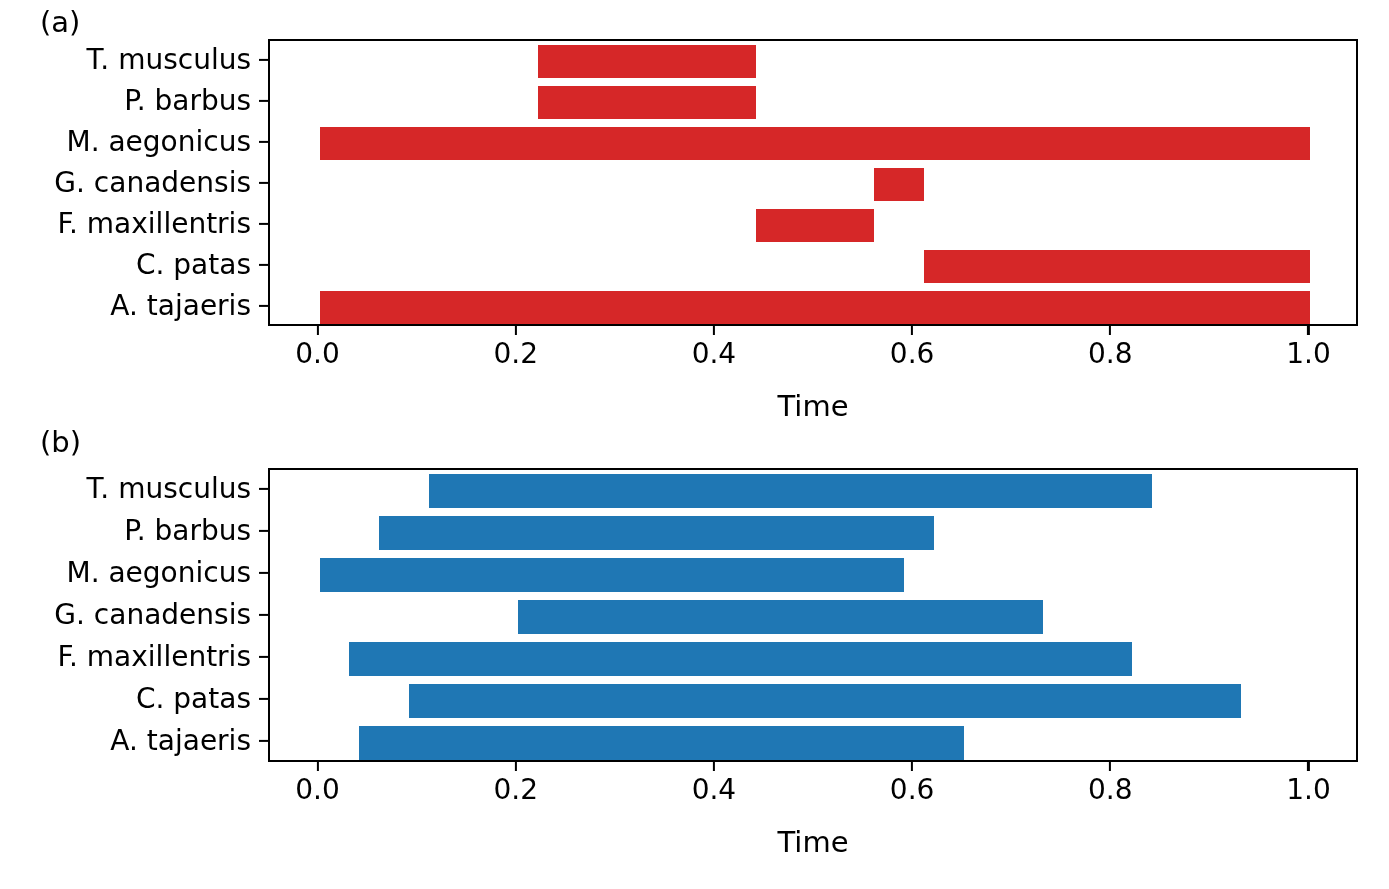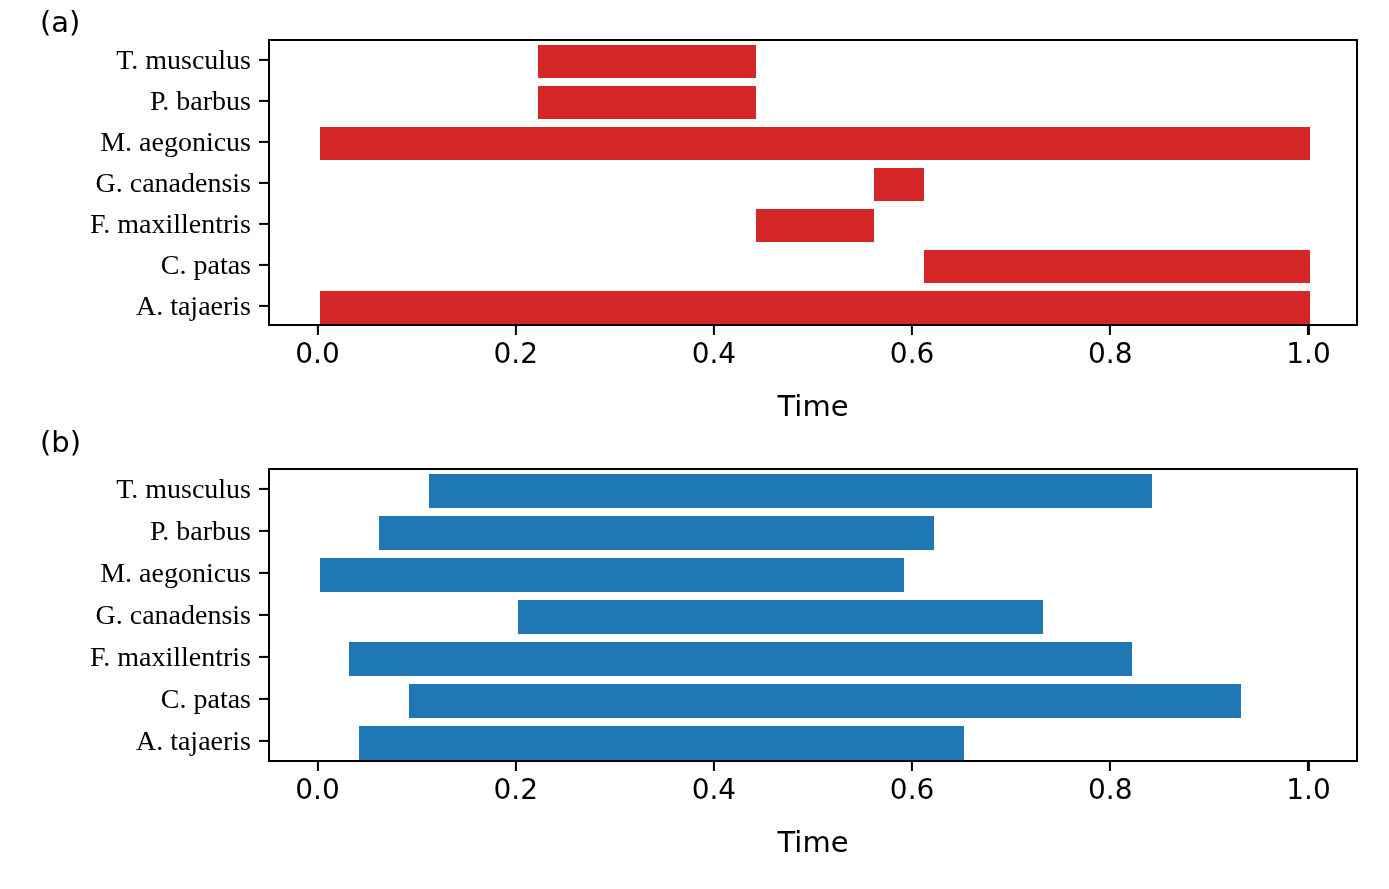--- a/index.html
+++ b/index.html
@@ -52,21 +52,20 @@
   
   .ytick-label {
     position: absolute;
     right: 0;
     text-align: right;
     font-size: 28px;
     color: #000000;
     white-space: nowrap;
     transform: translateY(-50%);
     line-height: 1;
-    font-family: Liberation Serif, serif;
   }
   .ytick-mark {
     position: absolute;
     width: 9px;
     height: 2.2px;
     background: #000000;
     transform: translateY(-50%);
   }
   .xtick-mark {
     position: absolute;

